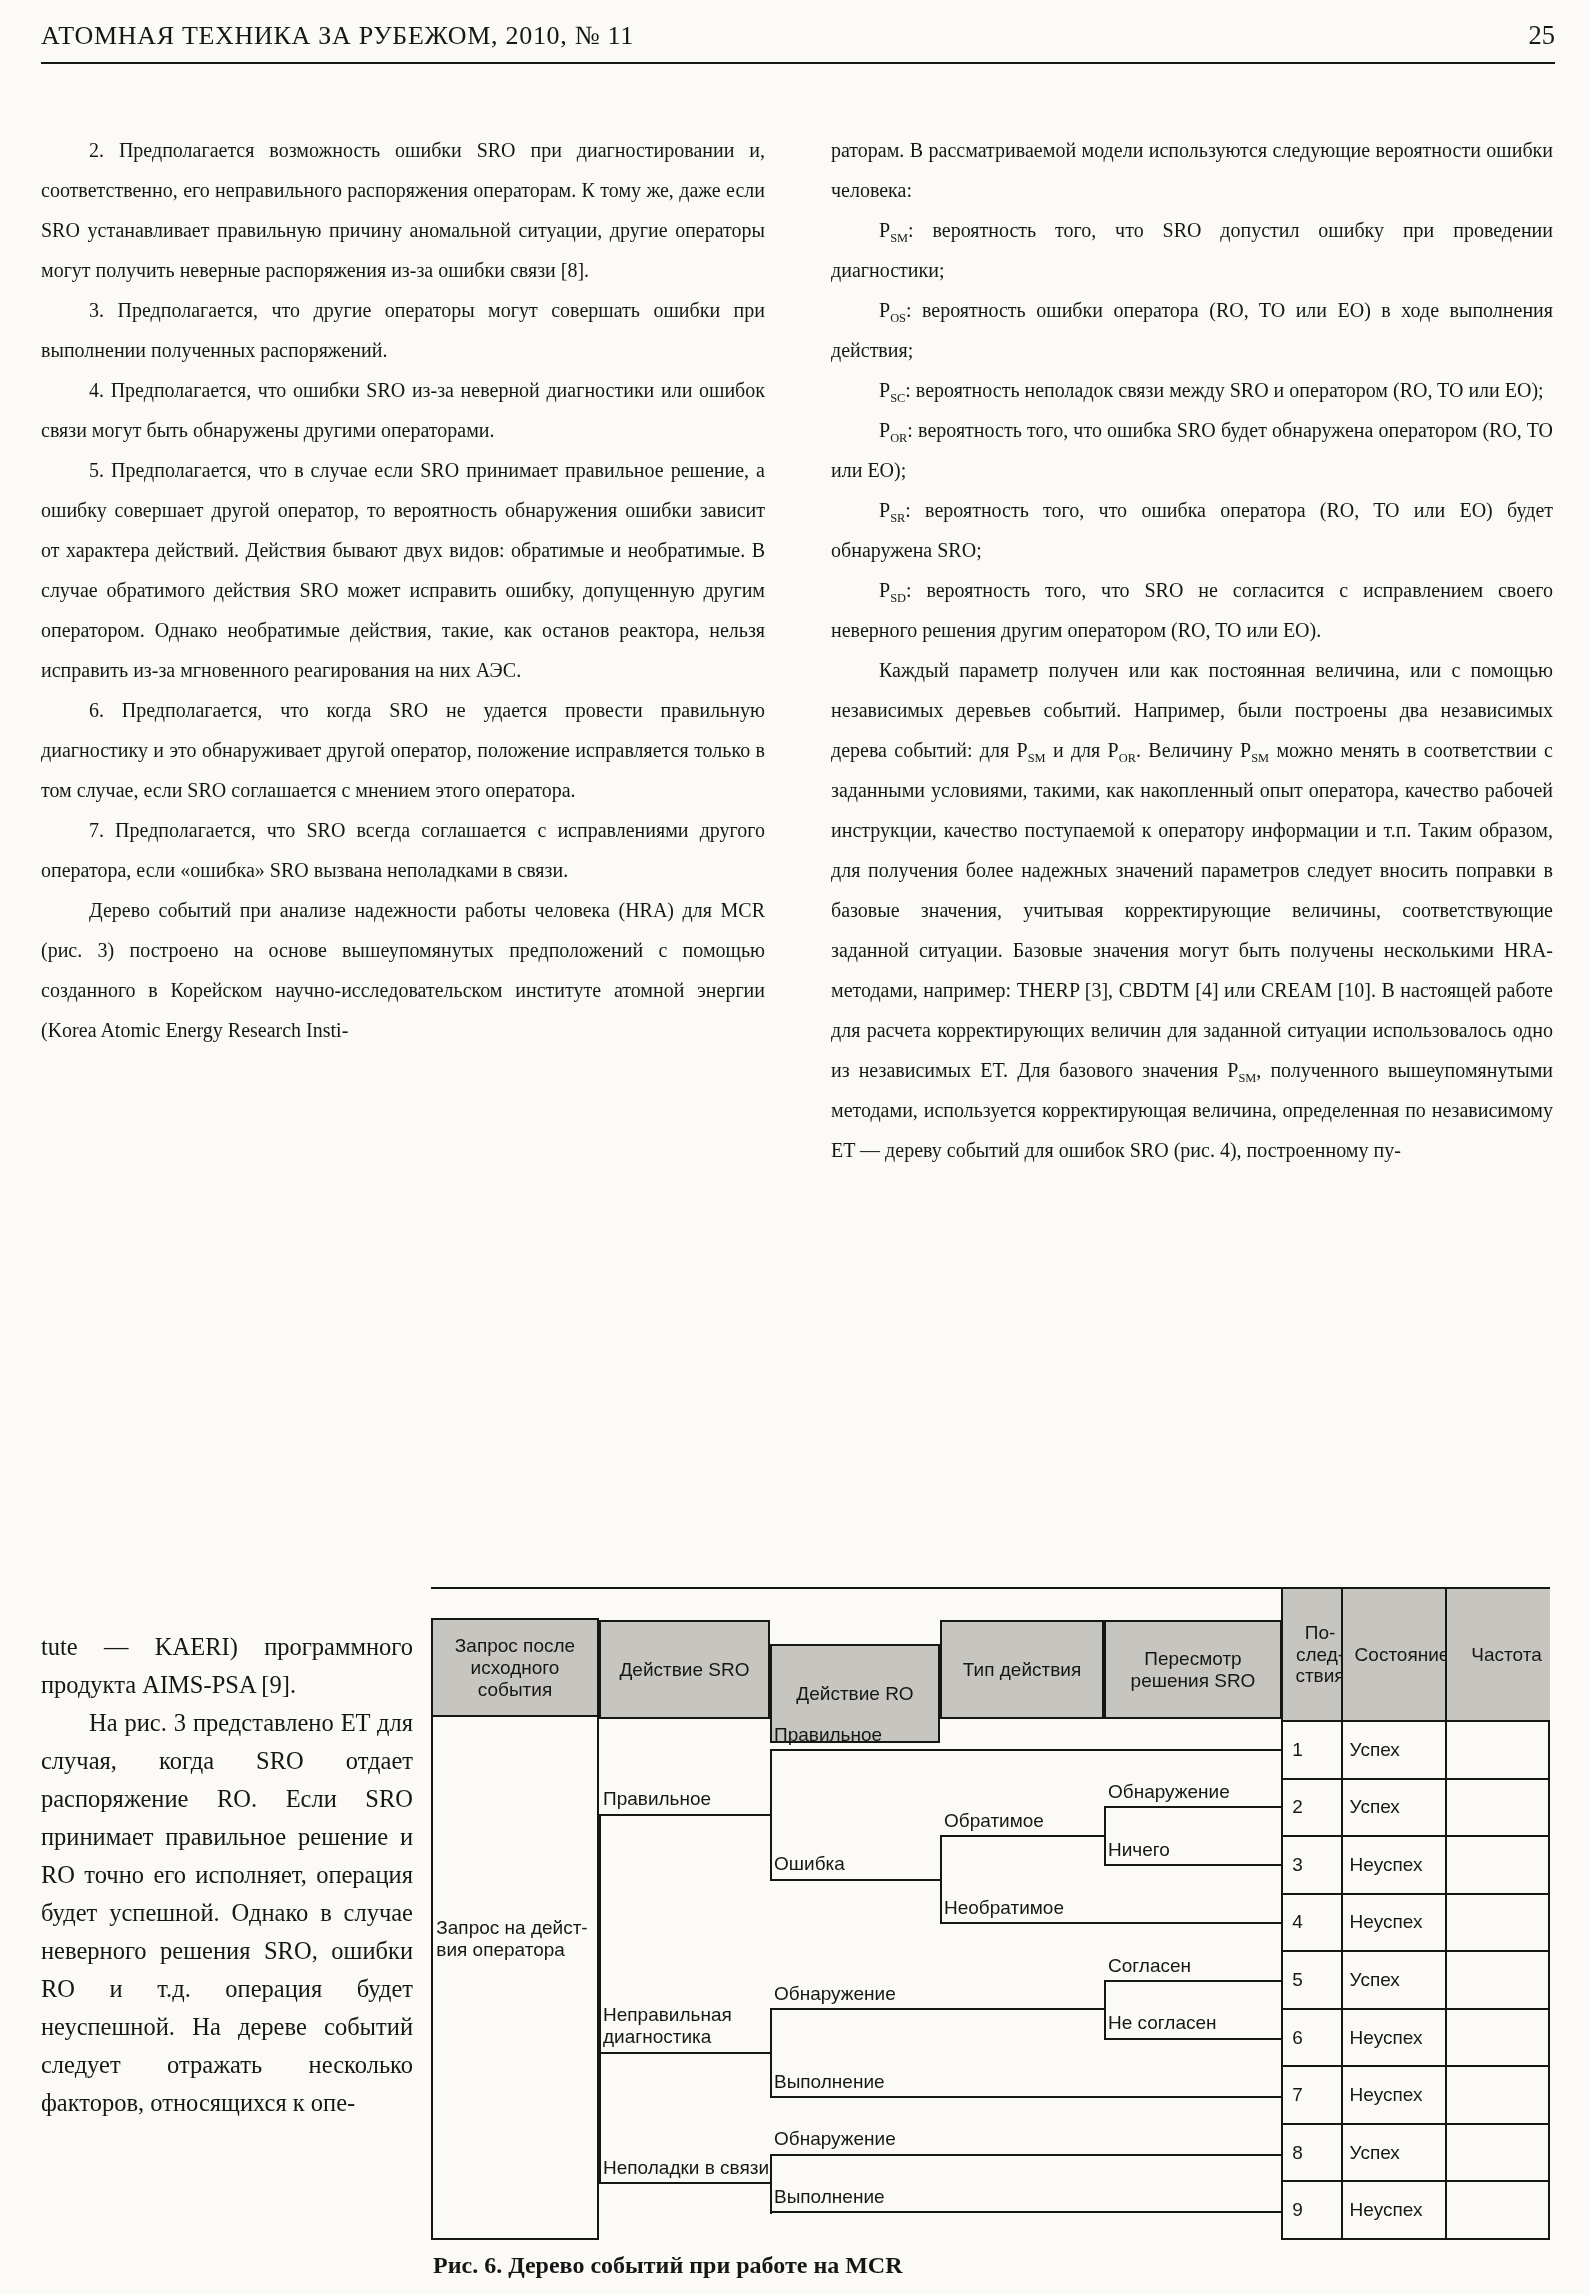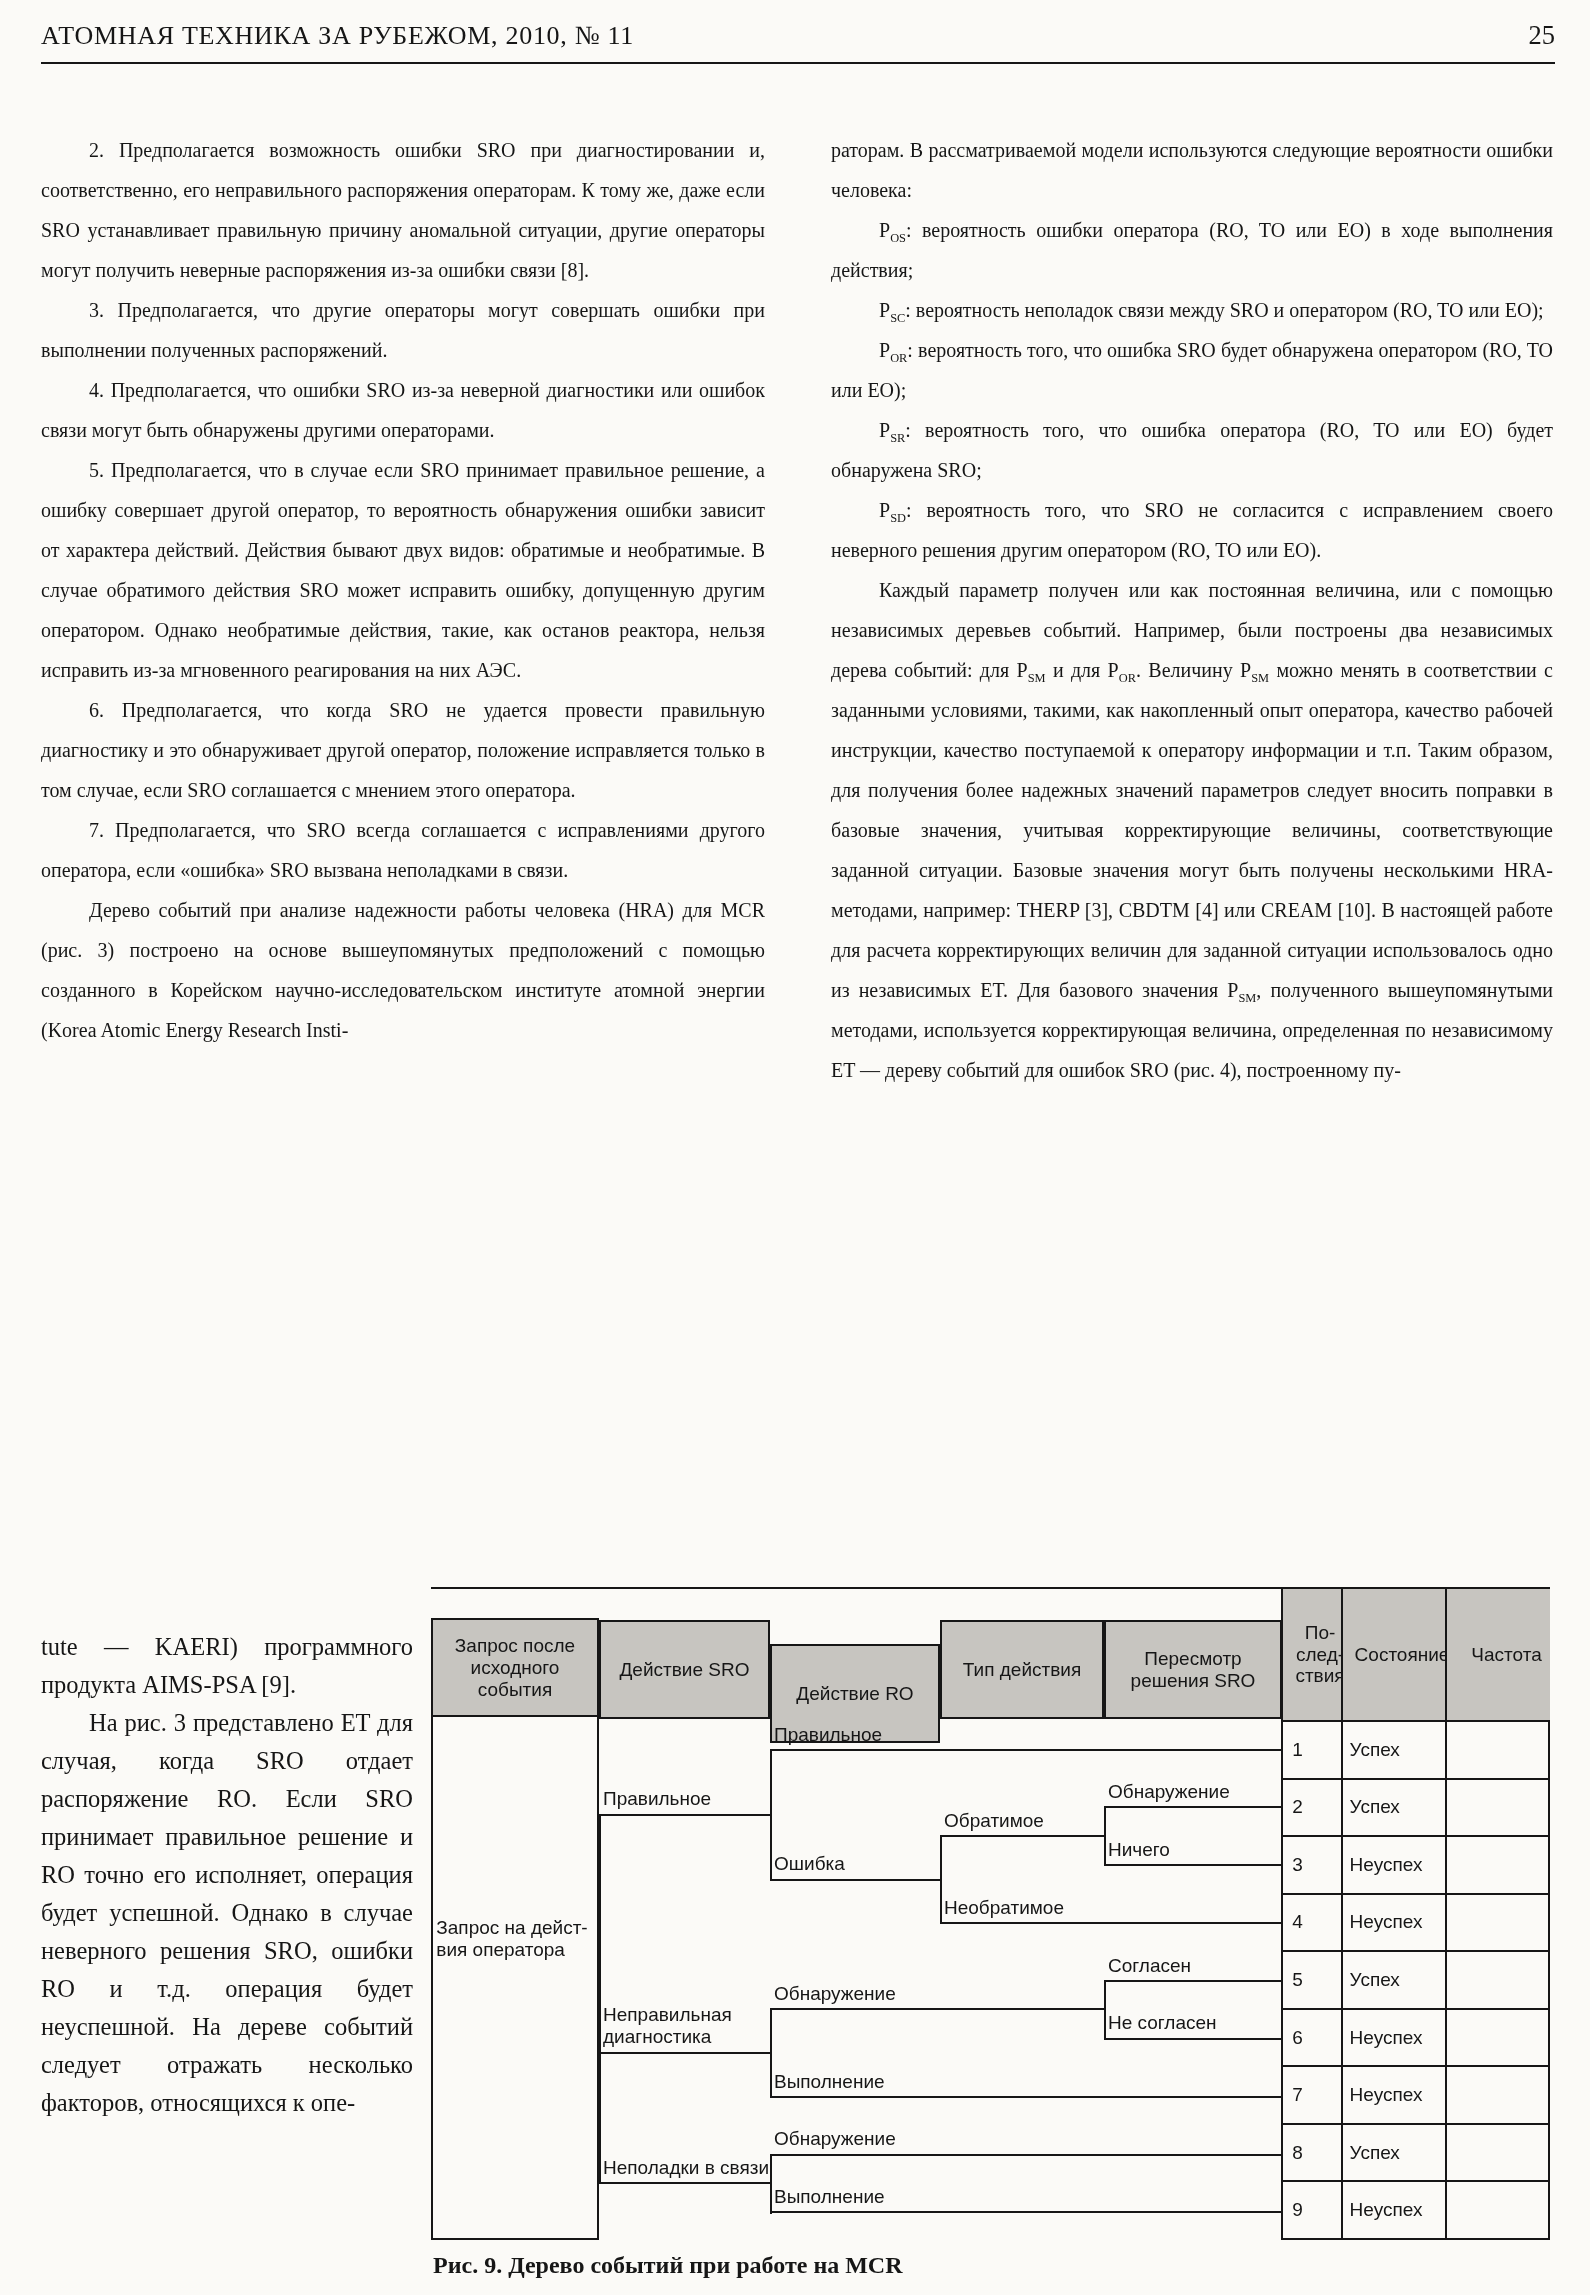--- a/index.html
+++ b/index.html
@@ -76,20 +76,21 @@
     <p class="para indent">3. Предполагается, что другие операторы могут совершать ошибки при выполнении полученных распоряжений.</p>
     <p class="para indent">4. Предполагается, что ошибки SRO из-за неверной диагностики или ошибок связи могут быть обнаружены другими операторами.</p>
     <p class="para indent">5. Предполагается, что в случае если SRO принимает правильное решение, а ошибку совершает другой оператор, то вероятность обнаружения ошибки зависит от характера действий. Действия бывают двух видов: обратимые и необратимые. В случае обратимого действия SRO может исправить ошибку, допущенную другим оператором. Однако необратимые действия, такие, как останов реактора, нельзя исправить из-за мгновенного реагирования на них АЭС.</p>
     <p class="para indent">6. Предполагается, что когда SRO не удается провести правильную диагностику и это обнаруживает другой оператор, положение исправляется только в том случае, если SRO соглашается с мнением этого оператора.</p>
     <p class="para indent">7. Предполагается, что SRO всегда соглашается с исправлениями другого оператора, если «ошибка» SRO вызвана неполадками в связи.</p>
     <p class="para indent">Дерево событий при анализе надежности работы человека (HRA) для MCR (рис. 3) построено на основе вышеупомянутых предположений с помощью созданного в Корейском научно-исследовательском институте атомной энергии (Korea Atomic Energy Research Insti-</p>
   </div>
 
   <div class="col col-right">
     <p class="para">раторам. В рассматриваемой модели используются следующие вероятности ошибки человека:</p>
+    <p class="para indent"><span><span>P</span><sub>SM</sub></span><span>: вероятность того, что SRO допустил ошибку при проведении диагностики;</span></p>
     <p class="para indent"><span><span>P</span><sub>OS</sub></span><span>: вероятность ошибки оператора (RO, TO или EO) в ходе выполнения действия;</span></p>
     <p class="para indent"><span><span>P</span><sub>SC</sub></span><span>: вероятность неполадок связи между SRO и оператором (RO, TO или EO);</span></p>
     <p class="para indent"><span><span>P</span><sub>OR</sub></span><span>: вероятность того, что ошибка SRO будет обнаружена оператором (RO, TO или EO);</span></p>
     <p class="para indent"><span><span>P</span><sub>SR</sub></span><span>: вероятность того, что ошибка оператора (RO, TO или EO) будет обнаружена SRO;</span></p>
     <p class="para indent"><span><span>P</span><sub>SD</sub></span><span>: вероятность того, что SRO не согласится с исправлением своего неверного решения другим оператором (RO, TO или EO).</span></p>
     <p class="para indent">Каждый параметр получен или как постоянная величина, или с помощью независимых деревьев событий. Например, были построены два независимых дерева событий: для P<sub>SM</sub> и для P<sub>OR</sub>. Величину P<sub>SM</sub> можно менять в соответствии с заданными условиями, такими, как накопленный опыт оператора, качество рабочей инструкции, качество поступаемой к оператору информации и т.п. Таким образом, для получения более надежных значений параметров следует вносить поправки в базовые значения, учитывая корректирующие величины, соответствующие заданной ситуации. Базовые значения могут быть получены несколькими HRA-методами, например: THERP [3], CBDTM [4] или CREAM [10]. В настоящей работе для расчета корректирующих величин для заданной ситуации использовалось одно из независимых ET. Для базового значения P<sub>SM</sub>, полученного вышеупомянутыми методами, используется корректирующая величина, определенная по независимому ET — дереву событий для ошибок SRO (рис. 4), построенному пу-</p>
   </div>
 
   <div class="col col-left-narrow">
     <p class="para">tute — KAERI) программного продукта AIMS-PSA [9].</p>
@@ -189,16 +190,16 @@
       <div class="numcell">8</div>
       <div>Успех</div>
       <div></div>
 
       <div class="numcell">9</div>
       <div>Неуспех</div>
       <div></div>
     </div>
   </div>
 
-  <div class="fcaption">Рис. 9. Дерево событий при работе на MCR</div>
+  <div class="fcaption">Рис. 6. Дерево событий при работе на MCR</div>
 
 </div>
 
 
 </body></html>

